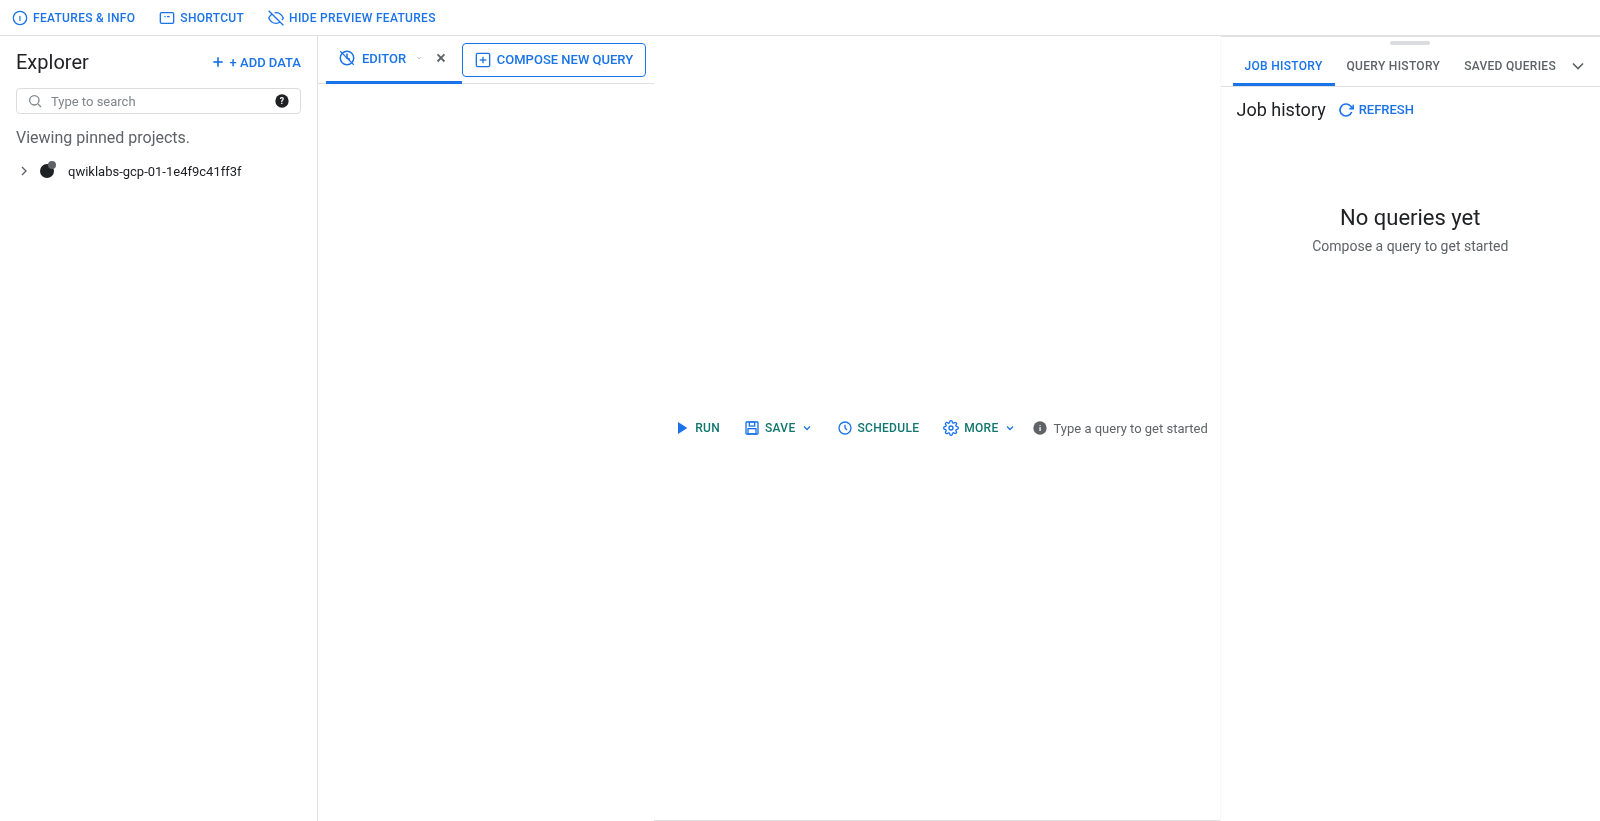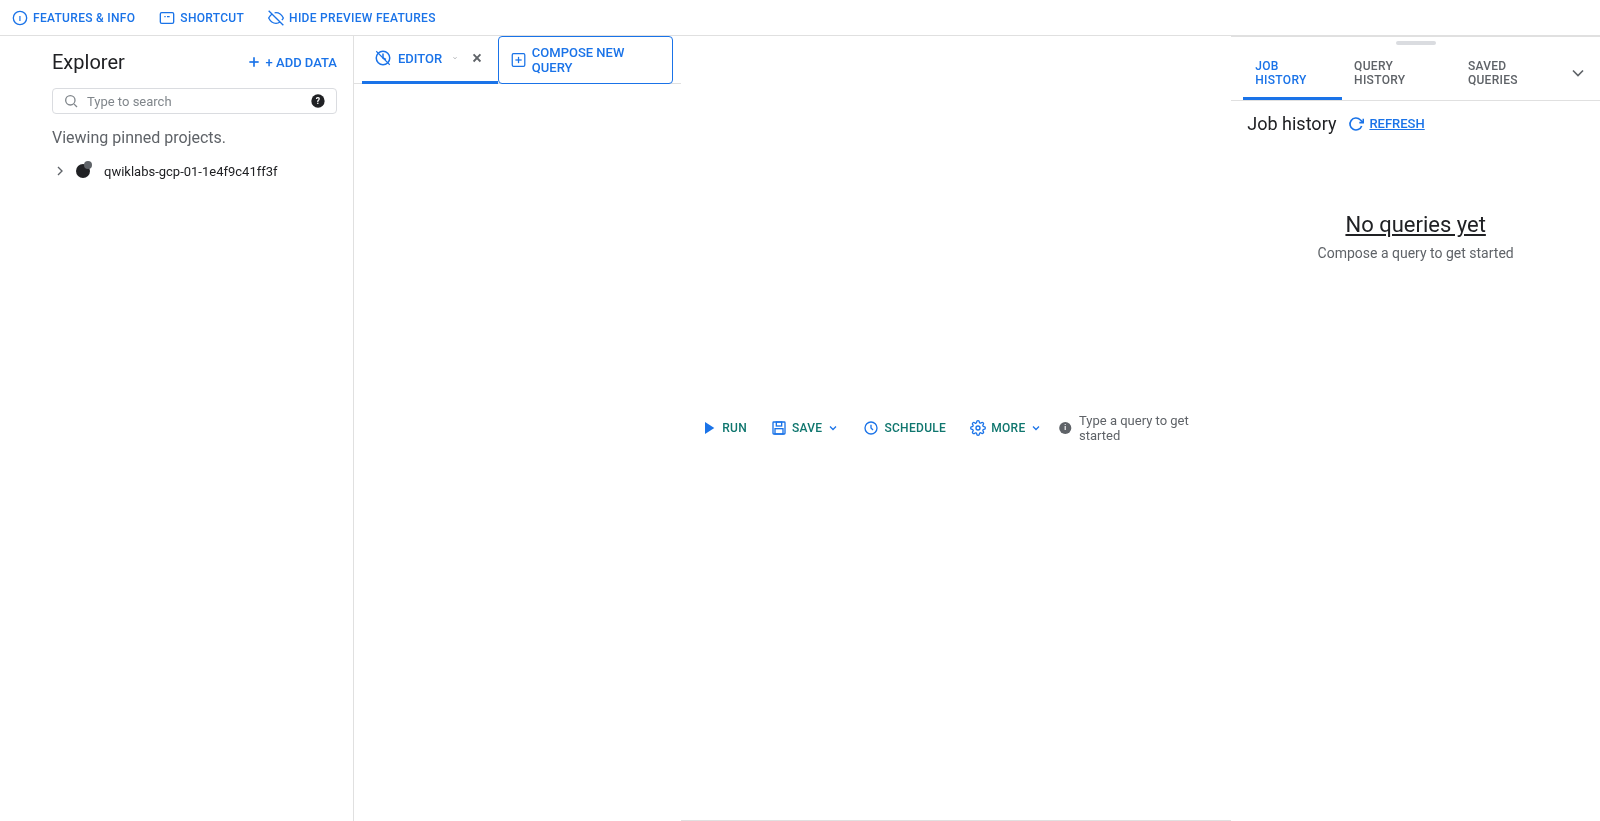--- a/index.html
+++ b/index.html
@@ -34,21 +34,20 @@
     }
 
     
     .sidebar {
       width: 318px;
       min-width: 318px;
       border-right: 1px solid #e0e0e0;
       display: flex;
       flex-direction: column;
       overflow: hidden;
-      margin-left: 36px;
     }
     .sidebar-header {
       display: flex;
       align-items: center;
       justify-content: space-between;
       padding: 14px 16px 10px;
     }
     .sidebar-title {
       font-size: 20px;
       font-weight: 400;
@@ -272,21 +271,20 @@
       color: #202124;
     }
     .refresh-btn {
       display: flex;
       align-items: center;
       gap: 5px;
       color: #1a73e8;
       font-size: 13px;
       font-weight: 500;
       cursor: pointer;
-      text-decoration: underline;
     }
     .history-tabs {
       display: flex;
       padding: 6px 16px;
       gap: 8px;
       border-bottom: 1px solid #e0e0e0;
     }
     .history-tab {
       font-size: 13px;
       color: #5f6368;
@@ -300,21 +298,20 @@
       align-items: center;
       justify-content: center;
       flex: 1;
       padding: 20px;
     }
     .empty-state-title {
       font-size: 22px;
       font-weight: 400;
       color: #202124;
       margin-bottom: 8px;
-      text-decoration: underline;
     }
     .empty-state-sub {
       font-size: 14px;
       color: #5f6368;
     }
     .resize-handle {
       width: 40px;
       height: 4px;
       background: #dadce0;
       border-radius: 2px;

